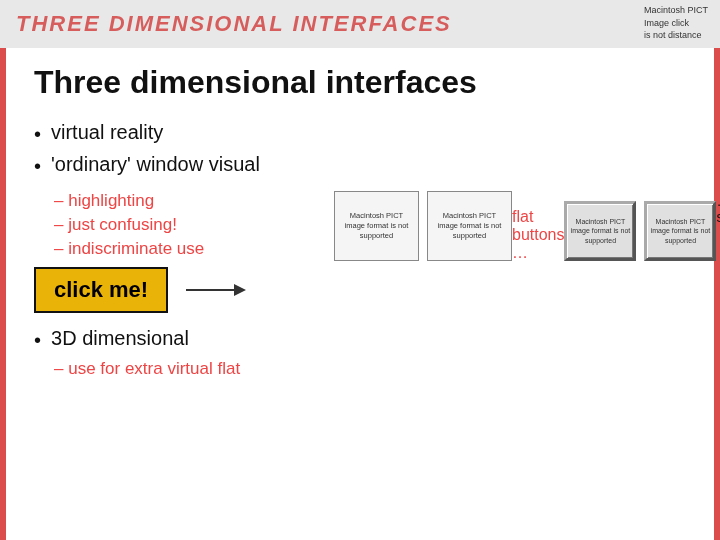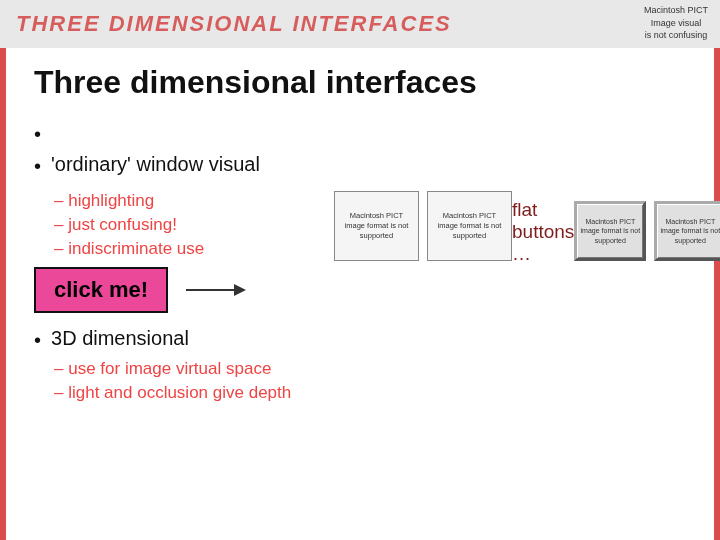--- a/index.html
+++ b/index.html
@@ -35,21 +35,21 @@
       font-style: italic;
     }
 
     
     .top-right-notice {
       position: absolute;
       top: 4px;
       right: 12px;
       font-size: 9px;
       color: #333;
-      text-align: center;
+      text-align: left;
       line-height: 1.4;
     }
 
     
     .left-accent {
       position: absolute;
       left: 0;
       top: 48px;
       bottom: 0;
       width: 6px;
@@ -143,36 +143,36 @@
       padding: 4px;
     }
 
     .pict-boxes-row {
       display: flex;
       gap: 8px;
       margin-top: 0px;
     }
 
     .flat-label {
-      font-size: 19px;
-      color: #7f1d1d;
-      margin-top: 8px;
+      font-size: 16px;
+      color: #ef4444;
+      margin-top: 17px;
     }
 
     
     .click-me-row {
       display: flex;
       align-items: center;
       margin-top: 8px;
       gap: 18px;
     }
 
     .click-me-btn {
       border: 2px solid #111;
-      background: #ec4899;
+      background: #eab308;
       font-size: 22px;
       font-weight: bold;
       padding: 8px 18px;
       cursor: pointer;
       font-family: Arial, Helvetica, sans-serif;
     }
 
     .arrow-shape {
       width: 60px;
       height: 20px;
@@ -229,35 +229,36 @@
   </style>
 </head>
 <body>
 
 <div class="top-banner">
   <span class="top-banner-text">THREE DIMENSIONAL INTERFACES</span>
 </div>
 
 <div class="top-right-notice">
   <span>Macintosh PICT</span><br>
-  <span>Image visual</span><br>
-  <span>is not confusing</span>
+  <span>Image click</span><br>
+  <span>is not distance</span>
 </div>
 
 <div class="left-accent"></div>
 
 <div class="right-accent"></div>
 
 <div class="main-content">
 
   <div class="slide-title">Three dimensional interfaces</div>
 
   <div class="bullet-section">
     <div class="bullet-item">
       <span class="bullet-dot">•</span>
+      <span>virtual reality</span>
     </div>
     <div class="bullet-item">
       <span class="bullet-dot">•</span>
       <span>'ordinary' window visual</span>
     </div>
   </div>
 
   <div class="two-col">
     <div class="sub-bullets">
       <div class="sub-bullet">
@@ -304,21 +305,18 @@
     </div>
   </div>
 
   <div class="d3-section">
     <div class="d3-bullet">
       <span class="bullet-dot">•</span>
       <span>3D dimensional</span>
     </div>
     <div class="sub-bullets">
       <div class="sub-bullet">
-        <span>use for image virtual space</span>
-      </div>
-      <div class="sub-bullet">
-        <span>light and occlusion give depth</span>
+        <span>use for extra virtual flat</span>
       </div>
     </div>
   </div>
 
 </div>
 
 </body></html>

